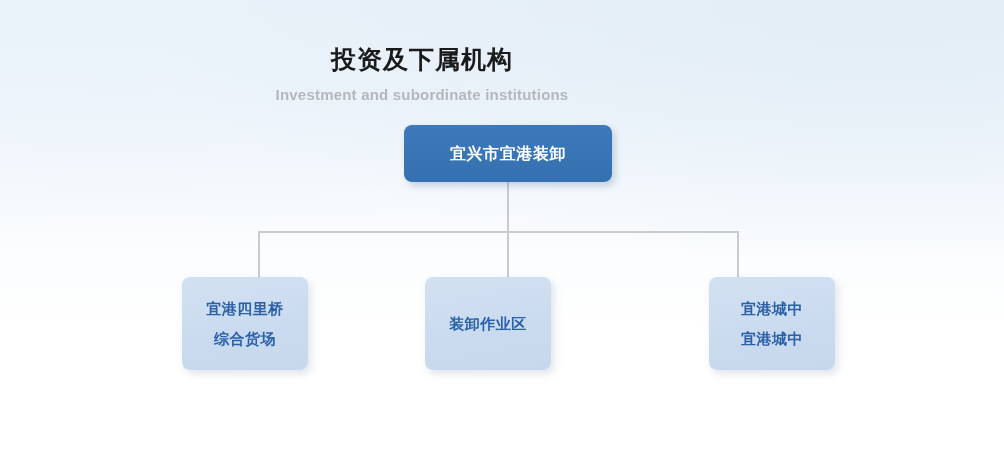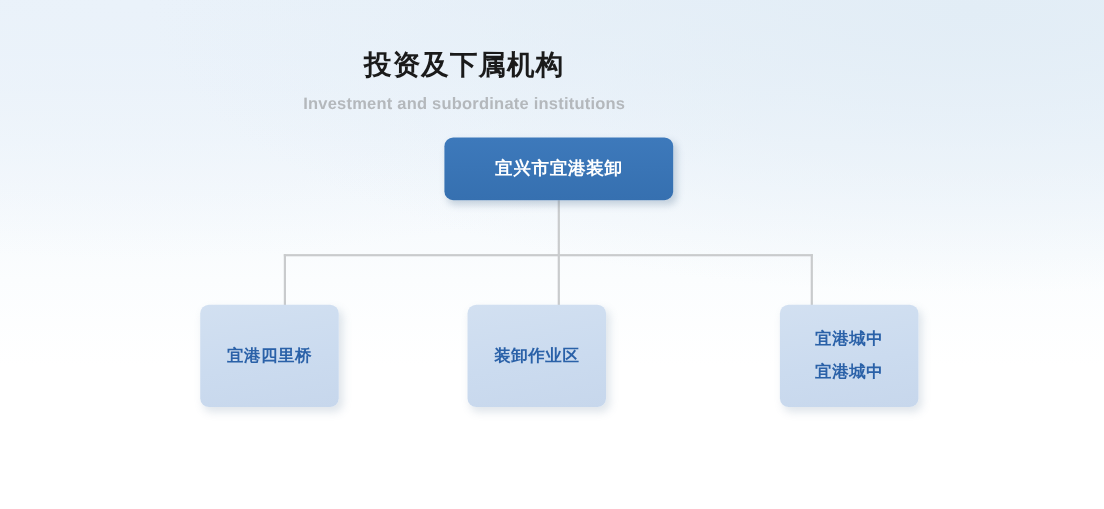--- a/index.html
+++ b/index.html
@@ -122,20 +122,21 @@
   <div class="conn conn-v" style="left:507px; top:231px; height:47px;"></div>
 
   <div class="conn conn-v" style="left:737px; top:231px; height:47px;"></div>
 
   <div class="node" id="root-node">
     <div class="line">宜兴市宜港装卸</div>
   </div>
 
   <div class="node child-node" id="child-0">
     <div class="line">宜港四里桥</div>
+    <div class="line">综合货场</div>
   </div>
 
   <div class="node child-node" id="child-1">
     <div class="line">装卸作业区</div>
   </div>
 
   <div class="node child-node" id="child-2">
     <div class="line">宜港城中</div>
     <div class="line">宜港城中</div>
   </div>

